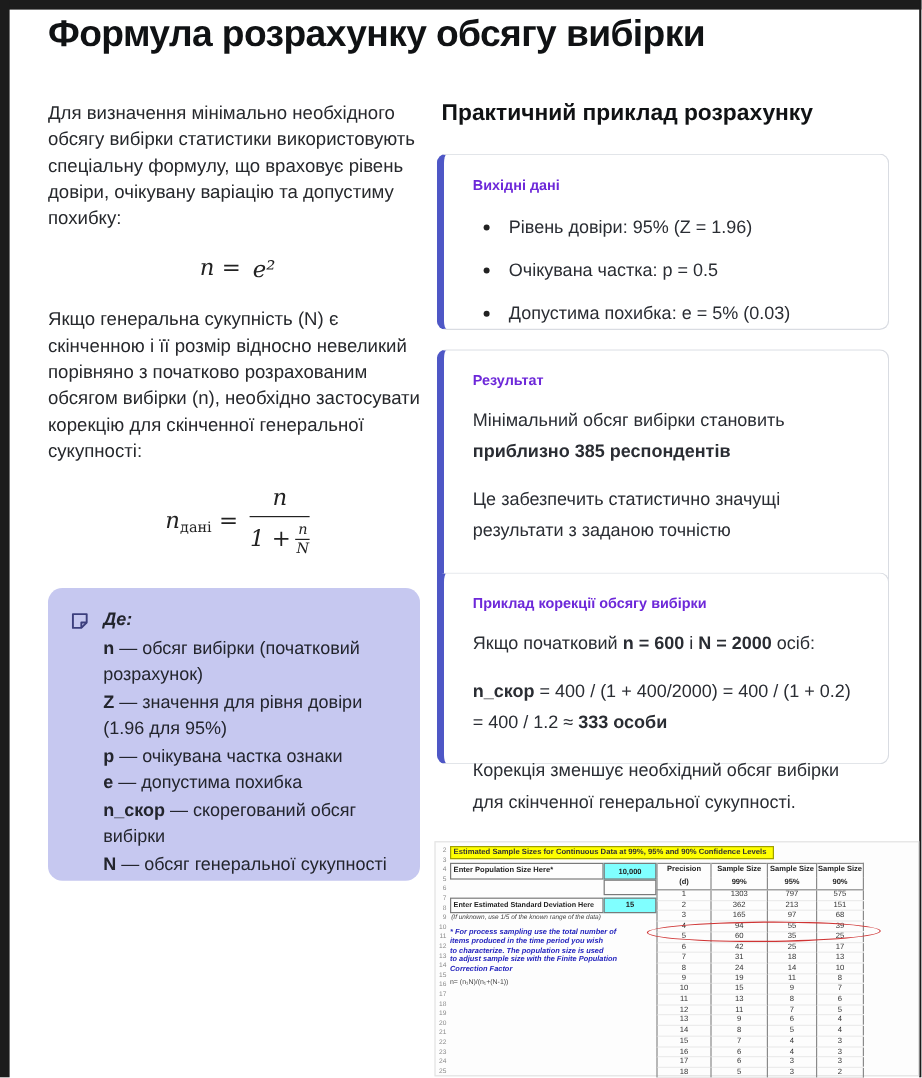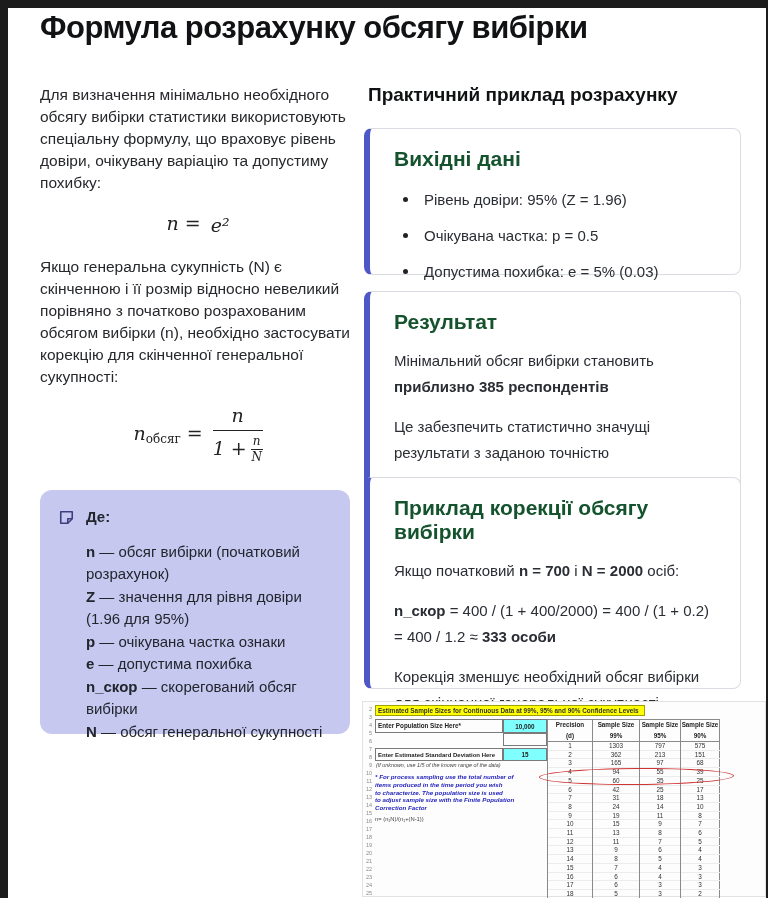--- a/index.html
+++ b/index.html
@@ -24,33 +24,33 @@
   .ifrac{display:inline-flex;flex-direction:column;font-size:12px;line-height:1.1;
     vertical-align:middle;text-align:center;margin-left:4px;}
   .ifrac .ifn{border-bottom:1px solid #222;padding:0 2px 1px;}
   .ifrac .ifd{padding-top:1px;}
 
   .def-card{position:absolute;left:40px;top:490px;width:310px;height:244px;
     background:#c6c8f0;border-radius:12px;box-sizing:border-box;padding:16px 18px;
     display:flex;gap:10px;}
   .def-icon{flex:0 0 18px;padding-top:3px;}
   .def-body{flex:1;font-size:15px;line-height:22.5px;color:#23252d;}
-  .def-title{font-weight:700;margin-bottom:12px;}
+  .def-title{font-weight:700;margin-bottom:1px;font-style:italic;}
   .def-line b{font-weight:700;}
 
   
   .col-right{position:absolute;left:364px;top:84px;width:378px;}
   .right-heading{margin:0 0 0 4px;font-size:19px;font-weight:700;color:#101214;}
   .card{position:absolute;left:364px;width:377px;background:#fff;box-sizing:border-box;
     border:1px solid #d9dce2;border-left:6px solid #4e57c6;border-radius:8px;
     padding:18px 24px 16px 24px;}
   .card-1{top:128px;height:147px;}
   .card-2{top:291px;height:208px;}
-  .card-3{top:477px;height:212px;}
-  .card-title{font-size:21px;font-weight:700;color:#14532d;margin:0 0 14px 0;}
+  .card-3{top:477px;height:160px;}
+  .card-title{font-size:12px;font-weight:700;color:#6d28d9;margin:0 0 14px 0;}
   .card p{margin:0 0 14px 0;font-size:15px;line-height:26px;color:#2a2d33;}
   .card p:last-child{margin-bottom:0;}
   .bullets{list-style:none;margin:18px 0 0 0;padding:0;}
   .bullets li{position:relative;padding-left:30px;margin-bottom:15px;
     font-size:15px;line-height:21px;color:#2a2d33;}
   .bullets li::before{content:"";position:absolute;left:9px;top:8px;width:5px;height:5px;
     border-radius:50%;background:#222;}
 
   
   .sheet{position:absolute;left:362px;top:701px;width:404px;height:196px;background:#fdfdfd;
@@ -90,21 +90,21 @@
 <div class="col-left">
   <p class="body-p">Для визначення мінімально необхідного обсягу вибірки статистики використовують спеціальну формулу, що враховує рівень довіри, очікувану варіацію та допустиму похибку:</p>
   <div class="formula">
     <span>n =</span>
     <span class="frac">
       <span class="den">e²</span>
     </span>
   </div>
   <p class="body-p">Якщо генеральна сукупність (N) є скінченною і її розмір відносно невеликий порівняно з початково розрахованим обсягом вибірки (n), необхідно застосувати корекцію для скінченної генеральної сукупності:</p>
   <div class="formula">
-    <span><span>n</span><span class="f-sub">обсяг</span> <span>=</span></span>
+    <span><span>n</span><span class="f-sub">дані</span> <span>=</span></span>
     <span class="frac">
       <span class="num">n</span>
       <span class="den"><span>1 +</span><span class="ifrac">
             <span class="ifn">n</span>
             <span class="ifd">N</span>
           </span></span>
     </span>
   </div>
 </div>
 
@@ -142,21 +142,21 @@
 </div>
 
 <div class="card card-2">
   <h3 class="card-title">Результат</h3>
   <p><span>Мінімальний обсяг вибірки становить </span><b>приблизно 385 респондентів</b></p>
   <p><span>Це забезпечить статистично значущі результати з заданою точністю</span></p>
 </div>
 
 <div class="card card-3">
   <h3 class="card-title">Приклад корекції обсягу вибірки</h3>
-  <p><span>Якщо початковий </span><b>n = 700</b><span> і </span><b>N = 2000</b><span> осіб:</span></p>
+  <p><span>Якщо початковий </span><b>n = 600</b><span> і </span><b>N = 2000</b><span> осіб:</span></p>
   <p><b>n_скор</b><span> = 400 / (1 + 400/2000) = 400 / (1 + 0.2) = 400 / 1.2 ≈ </span><b>333 особи</b></p>
   <p><span>Корекція зменшує необхідний обсяг вибірки для скінченної генеральної сукупності.</span></p>
 </div>
 
 <div class="sheet">
   <div class="rownums" id="sheet-rownums">
       <div>2</div>
       <div>3</div>
       <div>4</div>
       <div>5</div>

